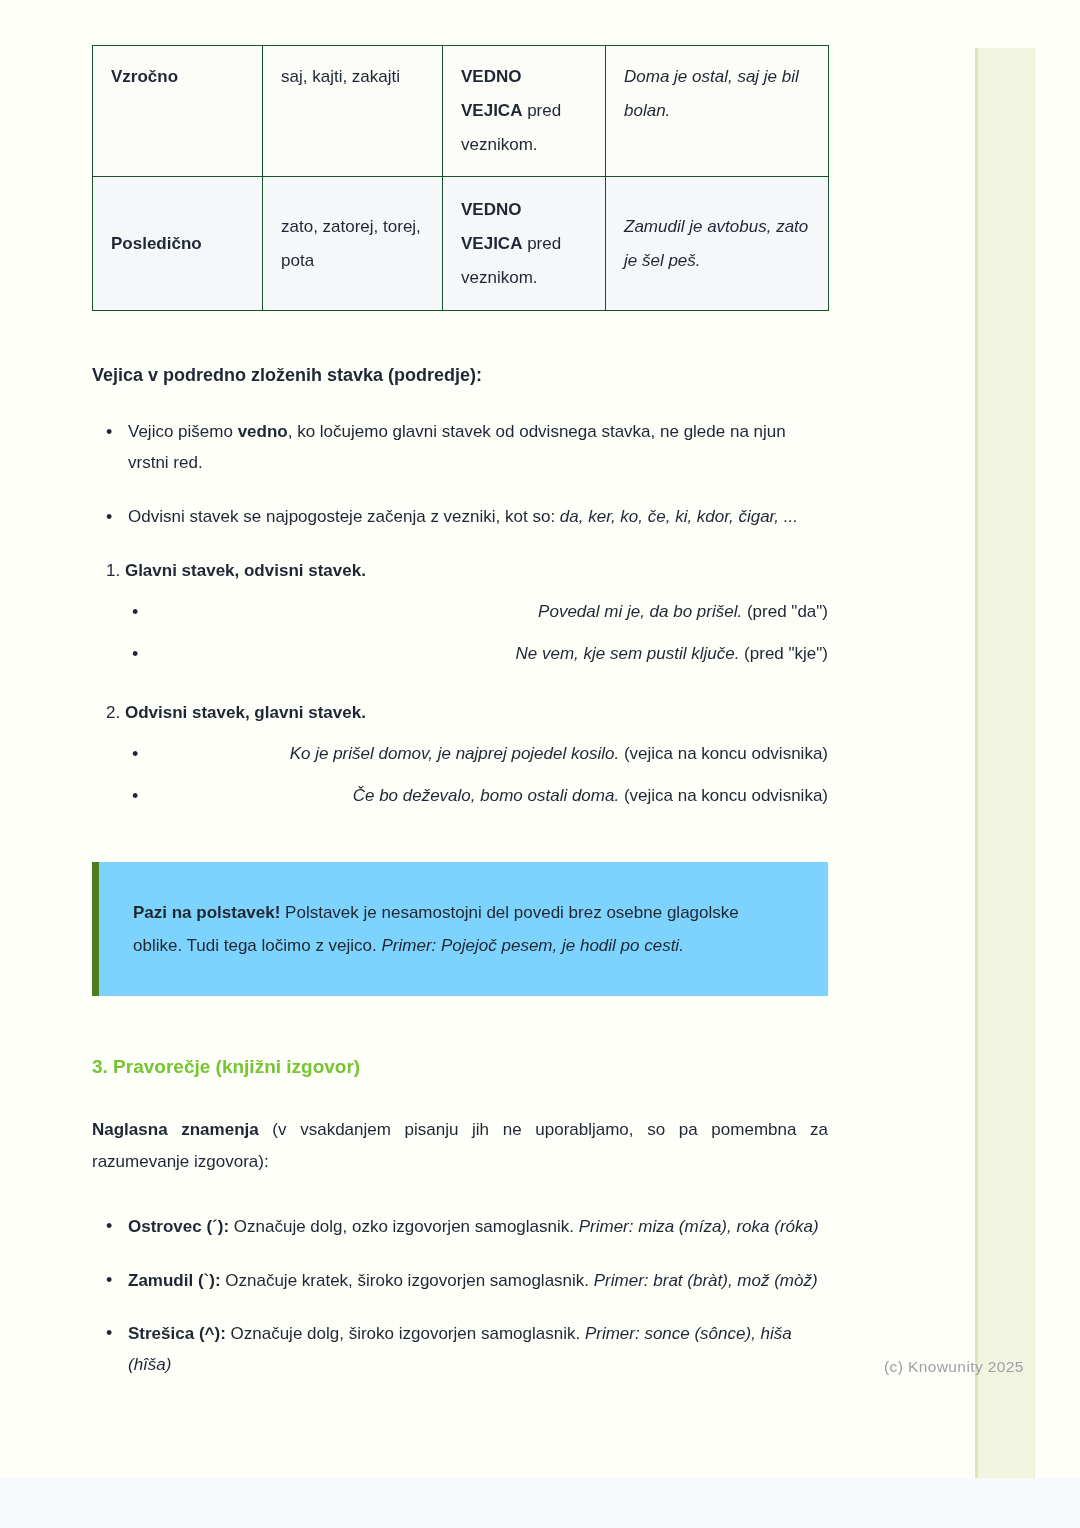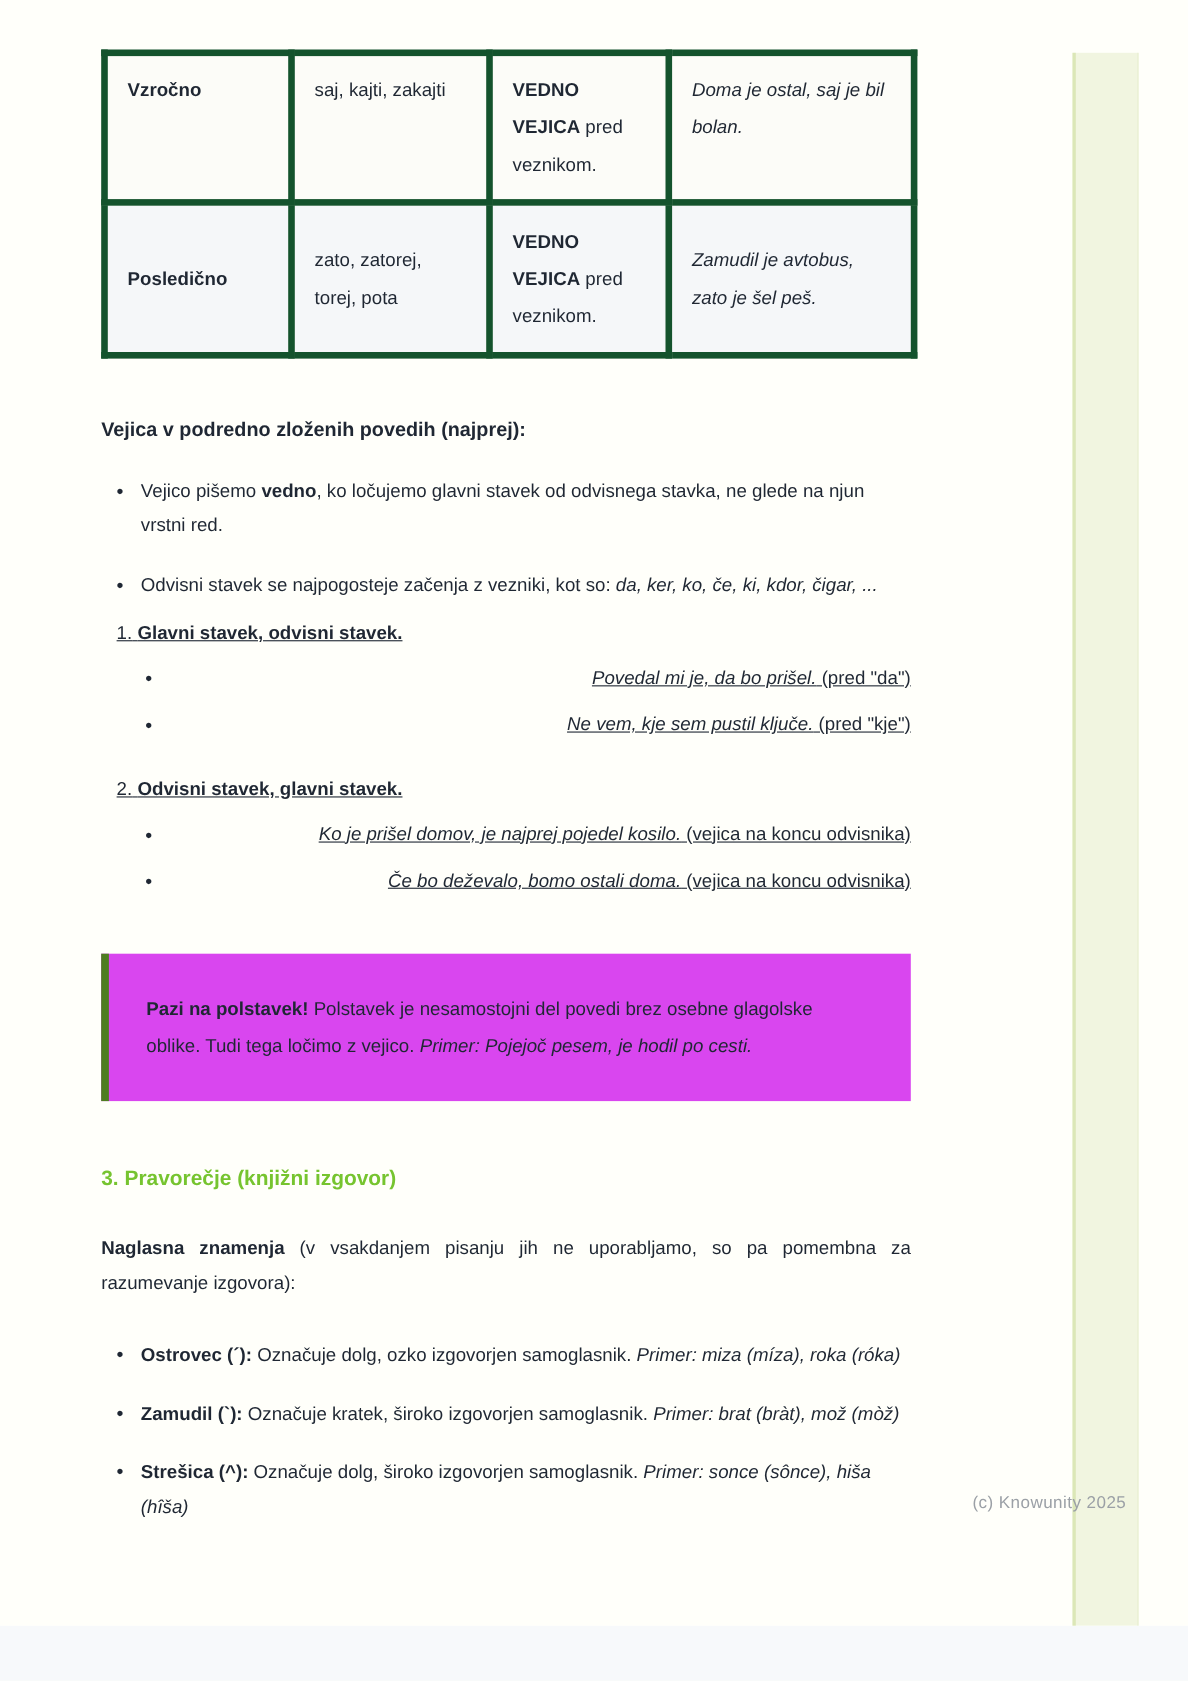--- a/index.html
+++ b/index.html
@@ -51,21 +51,21 @@
 
   
   table.info-table {
     width: 736px;
     border-collapse: collapse;
     font-size: 17px;
     line-height: 2;
     table-layout: fixed;
   }
   table.info-table td {
-    border: 6px solid #14532d;
+    border: 1px solid #14532d;
     padding: 14px 18px;
     overflow: hidden;
   }
   tr.row-a td { background: #fcfcf8; vertical-align: top; height: 100px; }
   tr.row-b td { background: #f5f7f9; vertical-align: middle; height: 105px; }
   td.cell-example { font-style: italic; }
   td.cell-type { font-weight: bold; }
 
   .section-heading {
     margin-top: 48px;
@@ -85,37 +85,37 @@
   }
   ul.bullets > li:first-child { margin-top: 0; }
   ul.bullets > li::before {
     content: "\2022";
     position: absolute;
     left: 0;
     top: -1px;
     font-size: 18px;
   }
 
-  .ordered { margin-top: 14px; text-decoration: underline; }
+  .ordered { margin-top: 24px; }
   .o-item + .o-item { margin-top: 28px; }
   .o-title { padding-left: 14px; }
   .o-title .num { font-weight: normal; }
   ul.bullets.sub {
     margin: 10px 0 0 34px;
     padding-left: 6px;
     text-align: right;
   }
   ul.bullets.sub > li { margin-top: 12px; }
   ul.bullets.sub > li:first-child { margin-top: 0; }
 
   .callout {
     box-sizing: border-box;
     width: 736px;
     margin-top: 50px;
-    background: #d946ef;
+    background: #7dd3fc;
     border-left: 7px solid #4e7d20;
     padding: 34px 38px 34px 34px;
     line-height: 1.95;
   }
 
   h2.green-heading {
     margin: 54px 0 0 0;
     font-size: 19px;
     font-weight: bold;
     color: #76c42f;
@@ -156,21 +156,21 @@
         </tr>
         <tr class="row-b">
           <td class="cell-type">Posledično</td>
           <td>zato, zatorej, torej, pota</td>
           <td><span class="b">VEDNO VEJICA</span><span> pred veznikom.</span></td>
           <td class="cell-example">Zamudil je avtobus, zato je šel peš.</td>
         </tr>
       </tbody>
     </table>
 
-    <div class="section-heading">Vejica v podredno zloženih povedih (najprej):</div>
+    <div class="section-heading">Vejica v podredno zloženih stavka (podredje):</div>
 
     <ul class="bullets main">
       <li><span>Vejico pišemo </span><span class="b">vedno</span><span>, ko ločujemo glavni stavek od odvisnega stavka, ne glede na njun vrstni red.</span></li>
       <li><span>Odvisni stavek se najpogosteje začenja z vezniki, kot so: </span><span class="i">da, ker, ko, če, ki, kdor, čigar, ...</span></li>
     </ul>
 
     <div class="ordered">
 
       <div class="o-item">
         <div class="o-title"><span class="num">1.</span> <span class="b">Glavni stavek, odvisni stavek.</span></div>

